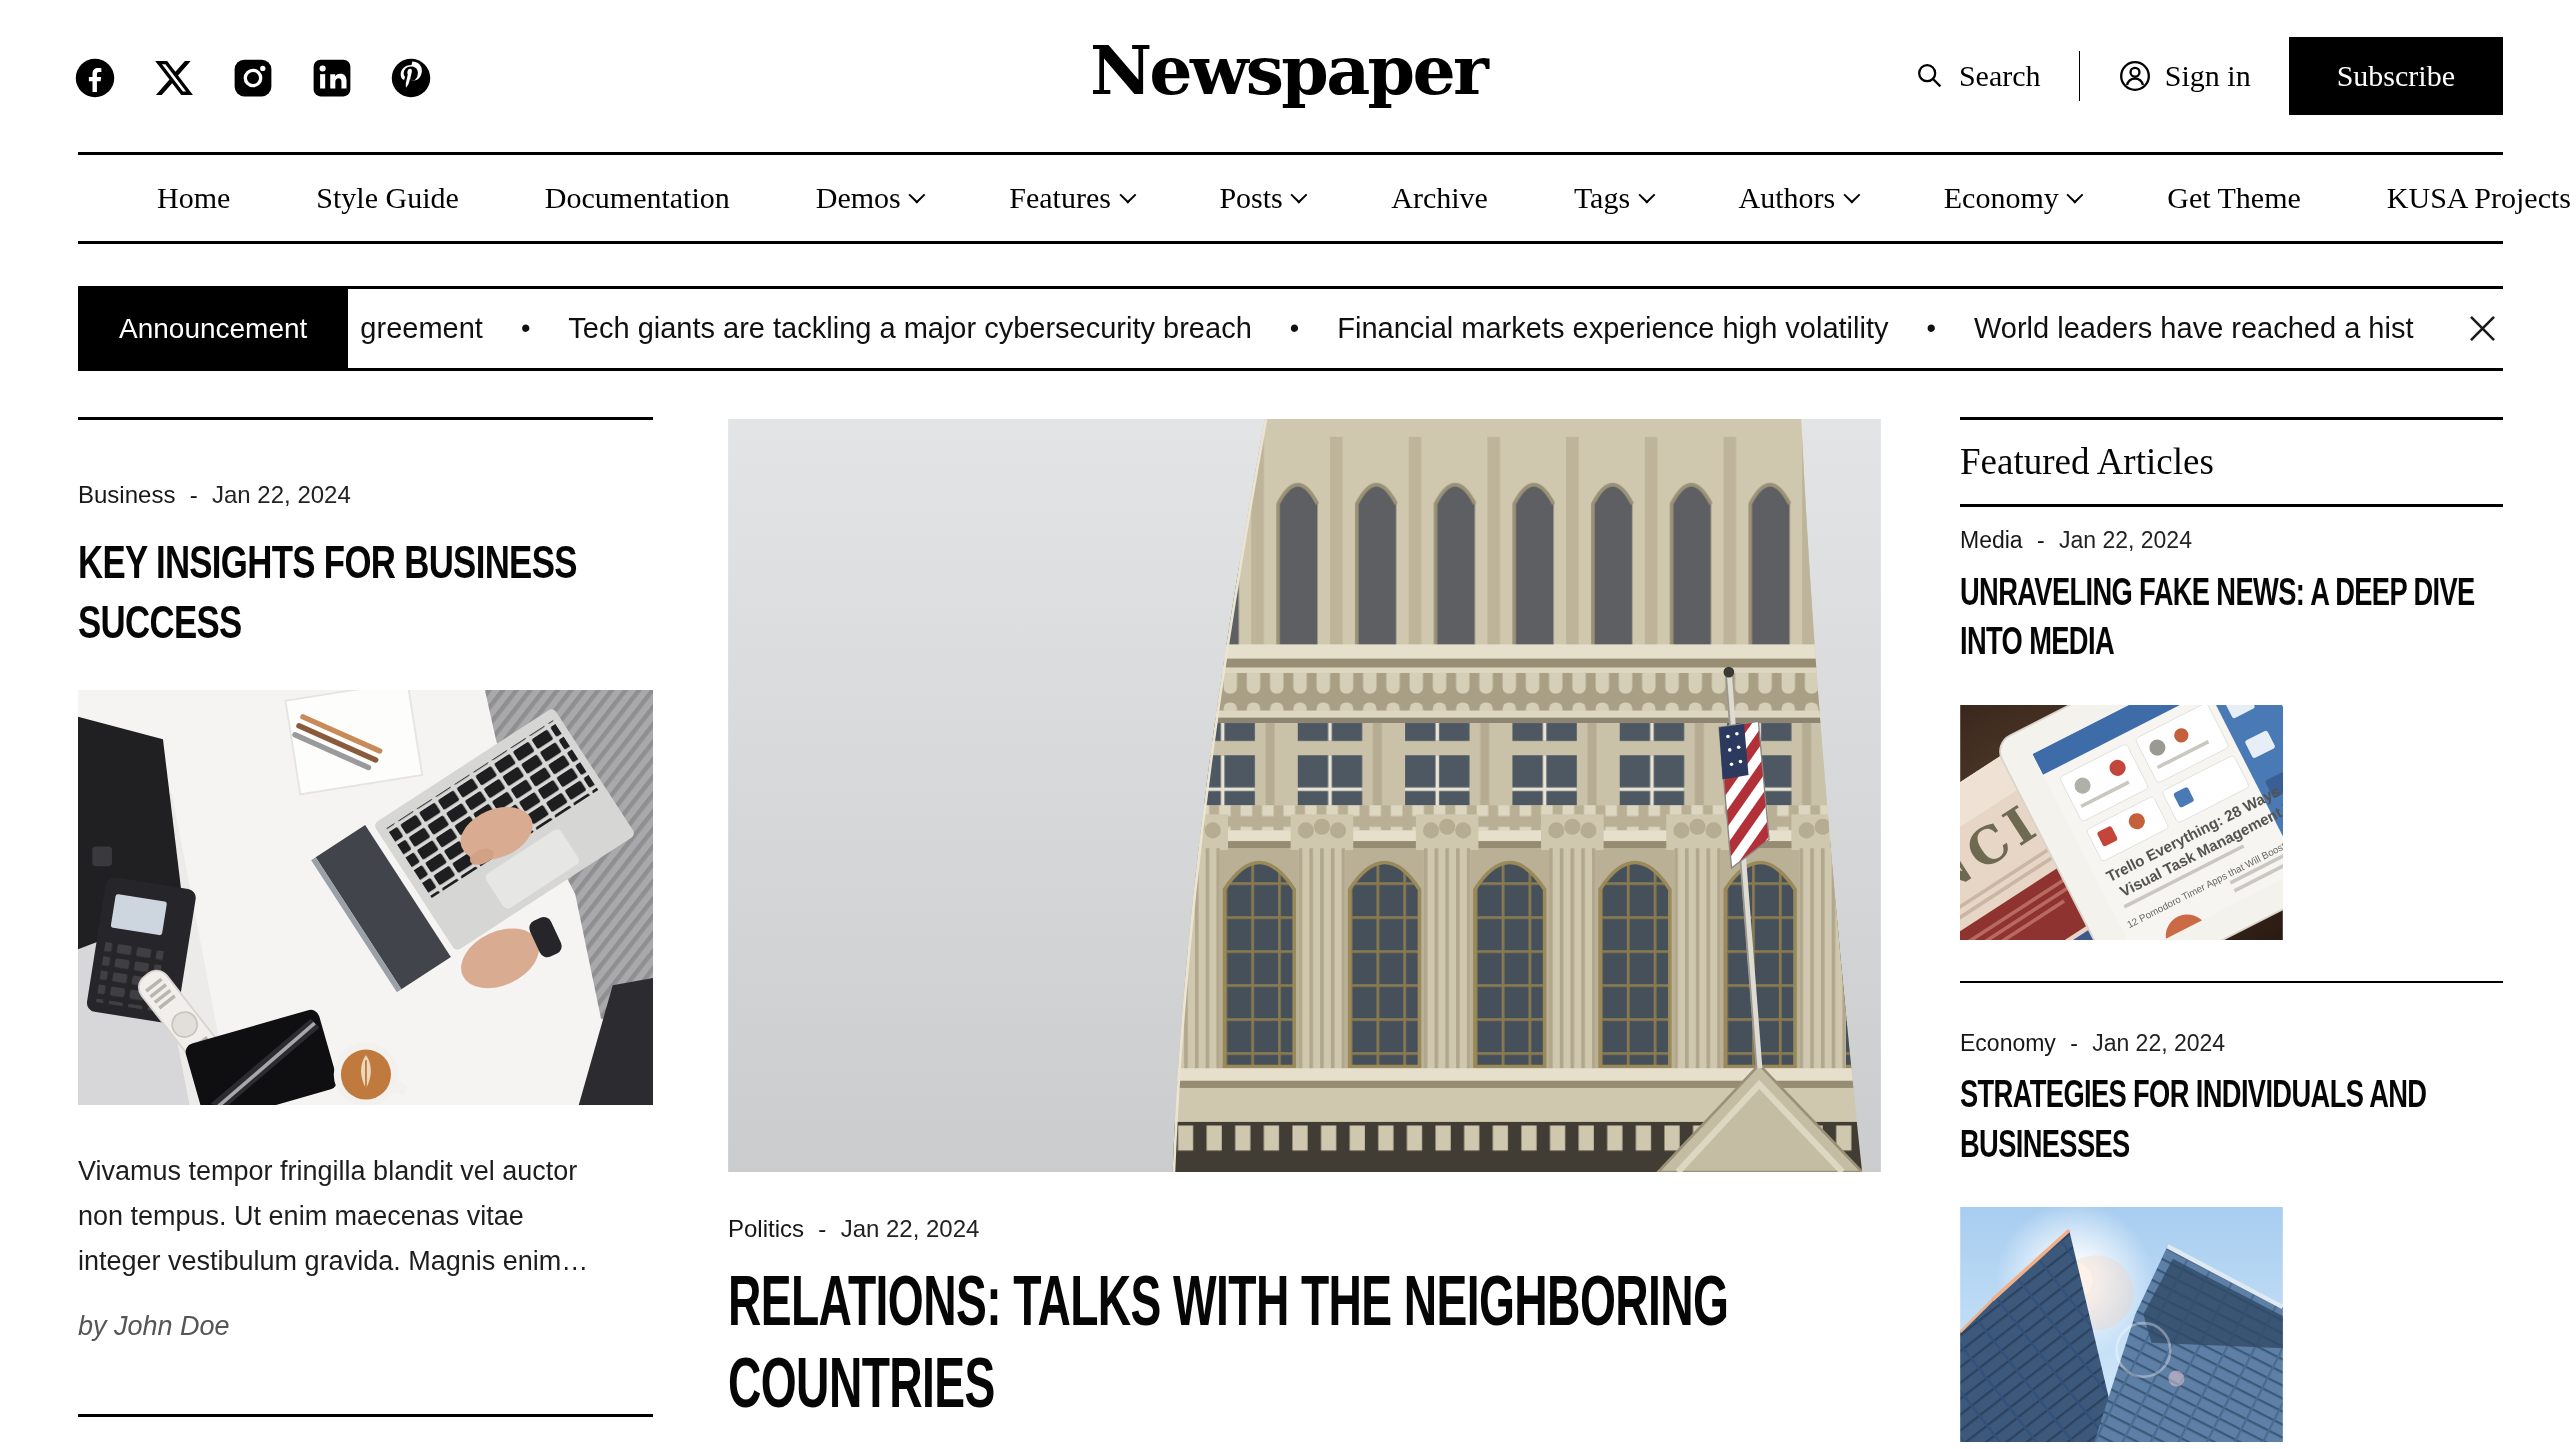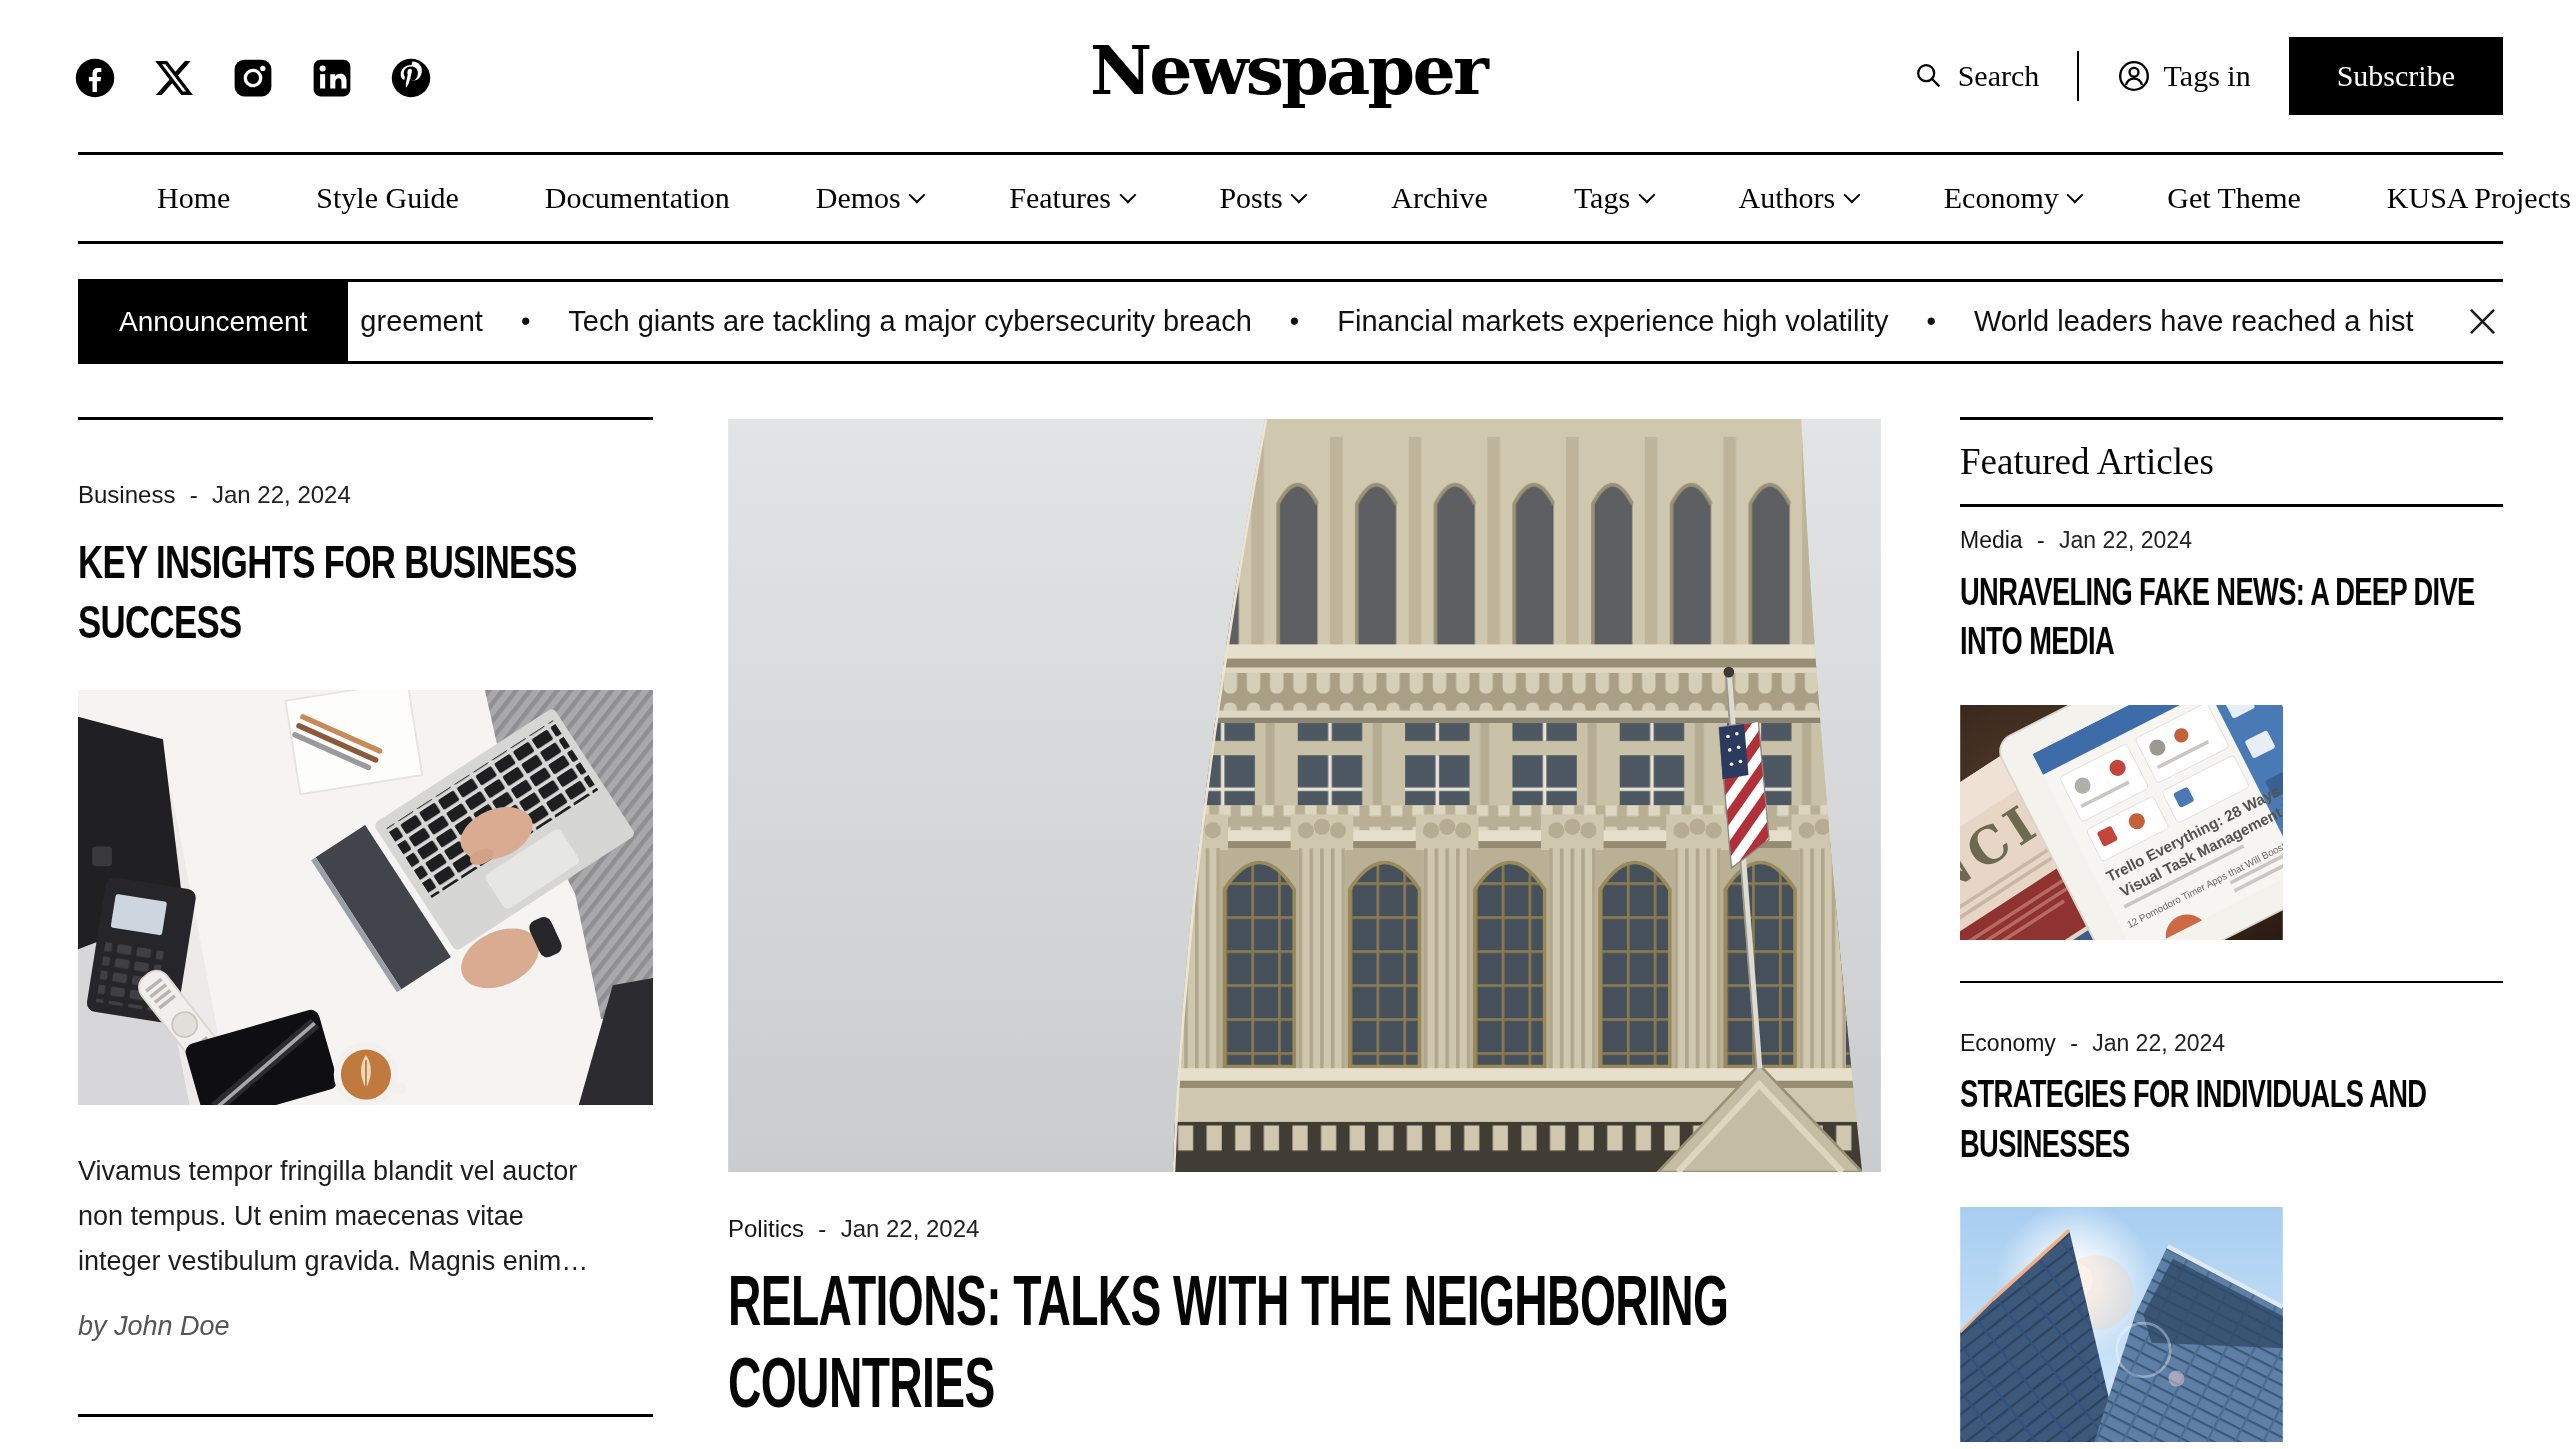--- a/index.html
+++ b/index.html
@@ -21,21 +21,21 @@
     font-family:"Liberation Serif", serif;font-size:30px;cursor:pointer;}
   
   .nav{position:absolute;left:78px;right:73px;top:152px;height:86px;
     border-top:3.6px solid #000;border-bottom:3.6px solid #000;
     display:flex;align-items:center;gap:86px;padding-left:79px;box-sizing:content-box;
     font-family:"Liberation Serif", serif;font-size:30px;}
   .nav-item{display:flex;align-items:center;gap:10.7px;cursor:pointer;white-space:nowrap;}
   .chev{width:9.8px;height:9.8px;border-right:2.2px solid #000;border-bottom:2.2px solid #000;
     transform:rotate(45deg);margin-top:-7.2px;}
   
-  .ticker{position:absolute;left:78px;right:73px;top:279px;height:79px;
+  .ticker{position:absolute;left:78px;right:73px;top:286px;height:79px;
     border-top:3.6px solid #000;border-bottom:3.6px solid #000;
     display:flex;align-items:center;overflow:hidden;box-sizing:content-box;}
   .ticker-label{background:#000;color:#fff;height:100%;flex:0 0 auto;display:flex;align-items:center;
     padding:0 41px;font-size:28px;}
   .ticker-track{flex:1 1 auto;display:flex;align-items:center;padding-left:12px;
     white-space:nowrap;overflow:hidden;font-size:29px;color:#101010;}
   .ticker-track .dot{margin:0 38px;font-size:27px;}
   .ticker-close{flex:0 0 auto;width:41px;height:41px;margin-left:7.2px;cursor:pointer;}
   
   .meta{display:flex;align-items:center;gap:14.3px;font-size:24px;color:#161616;}
@@ -103,21 +103,21 @@
     </svg>
     <span>Search</span>
   </div>
   <div class="vdiv"></div>
   <div class="hr-group">
     <svg width="34" height="34" viewBox="0 0 32 32">
       <circle cx="16" cy="16" r="13" stroke="#000" stroke-width="2.2" fill="none"></circle>
       <circle cx="16" cy="12.5" r="4.2" stroke="#000" stroke-width="2.2" fill="none"></circle>
       <path d="M8.5 24.5c1.2-4.4 4.4-6 7.5-6s6.3 1.6 7.5 6" stroke="#000" stroke-width="2.2" fill="none"></path>
     </svg>
-    <span>Tags in</span>
+    <span>Sign in</span>
   </div>
   <div class="subscribe-btn">
     <span>Subscribe</span>
   </div>
 </div>
 
 <nav class="nav">
   <div class="nav-item">
       <span>Home</span>
     </div>

